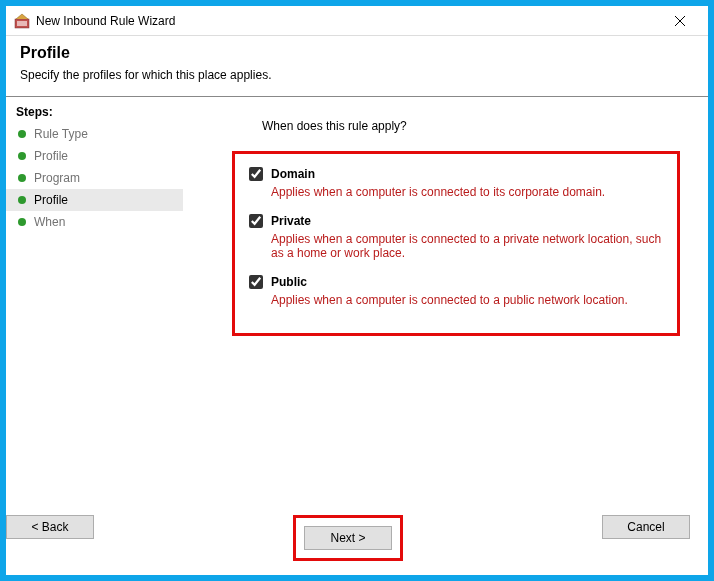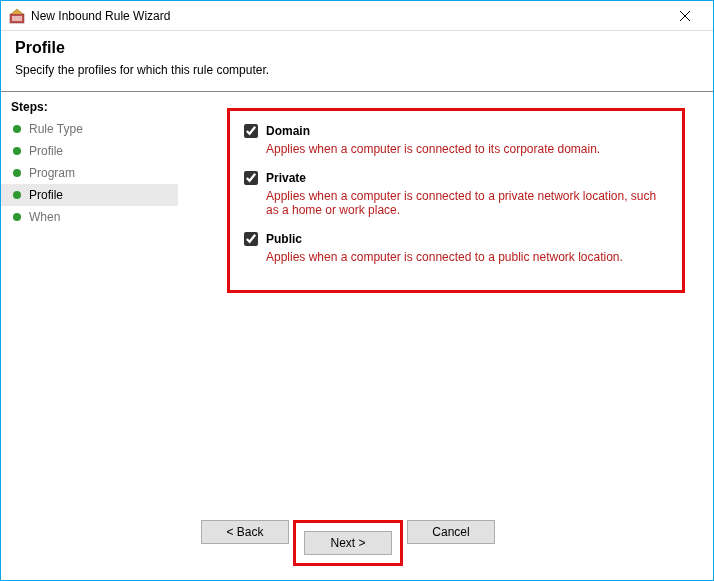--- a/index.html
+++ b/index.html
@@ -6,21 +6,21 @@
   body {
     margin: 0;
     font-family: "Segoe UI", Tahoma, sans-serif;
     font-size: 12px;
     background: #fff;
     color: #000;
   }
   .window {
     width: 714px;
     height: 581px;
-    border: 1px solid #0ea5e9;
+    border: 6px solid #0ea5e9;
     background: #fff;
     position: relative;
     display: flex;
     flex-direction: column;
   }
   .titlebar {
     height: 30px;
     display: flex;
     align-items: center;
     padding: 0 8px;
@@ -123,21 +123,21 @@
     font-weight: bold;
   }
   .chk-desc {
     margin: 2px 0 14px 22px;
     font-size: 12px;
     color: #b91c1c;
   }
   .chk-desc:last-of-type { margin-bottom: 12px; }
   .footer {
     display: flex;
-    justify-content: center;
+    justify-content: space-between;
     gap: 4px;
     padding: 10px 18px 14px 0;
   }
   .btn {
     width: 88px;
     height: 24px;
     background: #e1e1e1;
     border: 1px solid #adadad;
     font-family: inherit;
     font-size: 12px;
@@ -170,21 +170,21 @@
     <div class="close">
       <svg width="10" height="10" viewBox="0 0 10 10">
         <line x1="0" y1="0" x2="10" y2="10" stroke="#000" stroke-width="1"></line>
         <line x1="10" y1="0" x2="0" y2="10" stroke="#000" stroke-width="1"></line>
       </svg>
     </div>
   </div>
 
   <div class="header-area">
     <div class="hdr">Profile</div>
-    <div class="sub">Specify the profiles for which this rule computer.</div>
+    <div class="sub">Specify the profiles for which this place applies.</div>
   </div>
   <div class="sep-line"></div>
 
   <div class="body-area">
     <div class="sidebar">
       <div class="steps-label">Steps:</div>
 
       <div class="step-item">
         <span class="step-bullet"></span>
         <span class="step-link">Rule Type</span>
@@ -201,20 +201,21 @@
         <span class="step-bullet"></span>
         <span class="step-link">Profile</span>
       </div>
       <div class="step-item">
         <span class="step-bullet"></span>
         <span class="step-link">When</span>
       </div>
     </div>
 
     <div class="main">
+      <div class="question">When does this rule apply?</div>
 
       <div class="highlight-box">
 
         <div class="chk-row">
           <input type="checkbox" checked="" style="">
           <span class="chk-label">Domain</span>
         </div>
         <div class="chk-desc">Applies when a computer is connected to its corporate domain.</div>
 
         <div class="chk-row">

